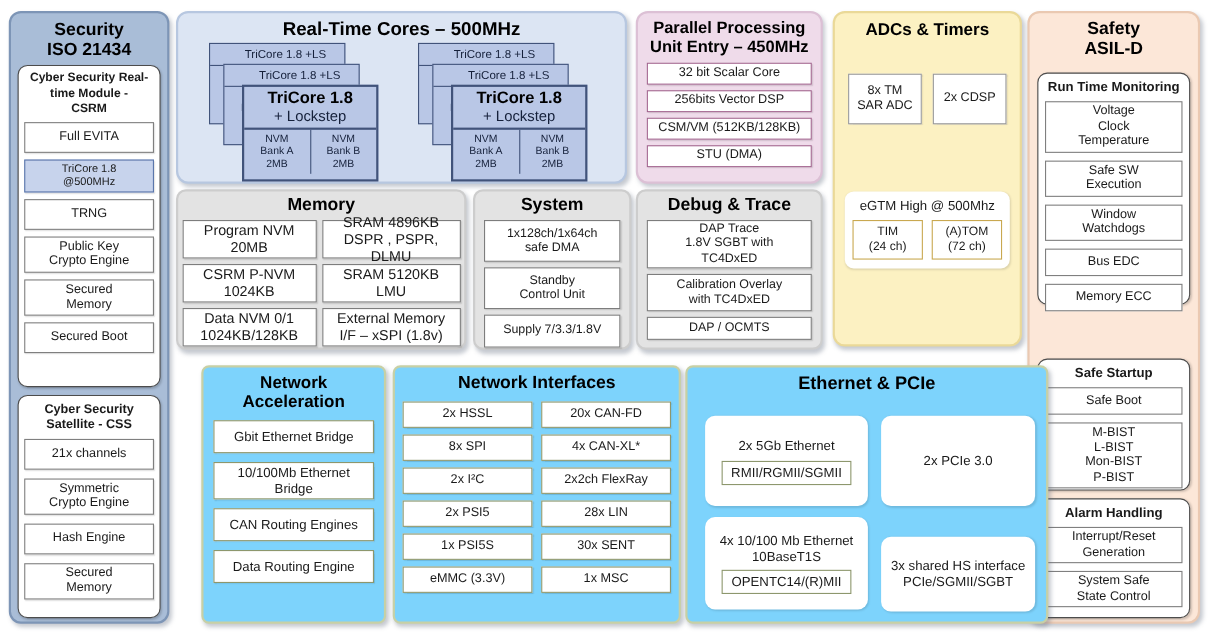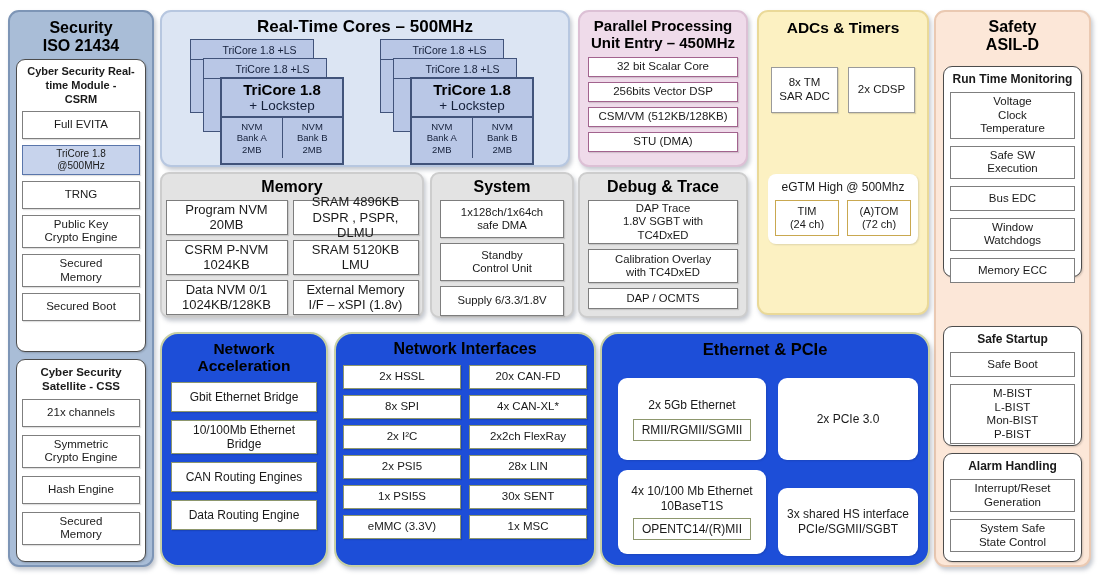--- a/index.html
+++ b/index.html
@@ -61,21 +61,21 @@
   .gray{background:#e3e3e3;border:2px solid #cdcdcd;border-radius:9px;}
   .gray .btitle{font-size:16px;padding-top:4px;}
   .mem{left:160px;top:172px;width:264px;height:146px;}
   .mem-grid{display:grid;grid-template-columns:122px 126px;gap:5px;justify-content:center;margin-top:4px;}
   .mem-grid .wbox{font-size:13px;height:35px;border:1.2px solid #7d7d7d;}
   .sys{left:430px;top:172px;width:144px;height:146px;}
   .sys-items,.dbg-items{display:flex;flex-direction:column;gap:5px;margin:4px 8px 0 8px;}
   .sys-items .wbox,.dbg-items .wbox{font-size:11.3px;border:1.2px solid #7d7d7d;padding:2px;}
   .dbg{left:578px;top:172px;width:170px;height:146px;}
   
-  .green{background:#1d4ed8;border:2px solid #c7d0a5;border-radius:18px;}
+  .green{background:#7dd3fc;border:2px solid #c7d0a5;border-radius:7px;margin-left:23px;}
   .green .wbox{border:1.2px solid #8d976d;}
   .nacc{left:160px;top:332px;width:168px;height:235px;}
   .nacc .btitle{font-size:15.5px;padding-top:6px;}
   .nacc-items{display:flex;flex-direction:column;gap:8px;margin:7px 9px 0 9px;}
   .nacc-items .wbox{font-size:12px;min-height:30px;padding:2px;}
   .nif{left:334px;top:332px;width:262px;height:235px;}
   .nif .btitle{font-size:16px;padding-top:6px;}
   .nif-grid{display:grid;grid-template-columns:118px 118px;gap:6px 8px;justify-content:center;margin-top:7px;}
   .nif-grid .wbox{font-size:11.5px;height:24px;}
   .eth{left:600px;top:332px;width:330px;height:235px;}
@@ -241,23 +241,23 @@
     <div class="btitle"><span>Safety</span><br><span>ASIL-D</span></div>
 
     <div class="panel saf-panel" style="top:54px;height:211px;">
       <div class="ptitle">Run Time Monitoring</div>
       <div class="saf-items">
         <div class="wbox">Voltage
 Clock
 Temperature</div>
         <div class="wbox">Safe SW
 Execution</div>
-        <div class="wbox">Bus EDC</div>
         <div class="wbox">Window
 Watchdogs</div>
+        <div class="wbox">Bus EDC</div>
         <div class="wbox">Memory ECC</div>
       </div>
     </div>
 
     <div class="panel saf-panel" style="top:314px;height:120px;">
       <div class="ptitle">Safe Startup</div>
       <div class="saf-items">
         <div class="wbox">Safe Boot</div>
         <div class="wbox">M-BIST
 L-BIST
@@ -295,21 +295,21 @@
     </div>
   </div>
 
   <div class="block gray sys">
     <div class="btitle">System</div>
     <div class="sys-items">
       <div class="wbox" style="height:38px;">1x128ch/1x64ch
 safe DMA</div>
       <div class="wbox" style="height:38px;">Standby
 Control Unit</div>
-      <div class="wbox" style="height:30px;">Supply 6/3.3/1.8V</div>
+      <div class="wbox" style="height:30px;">Supply 7/3.3/1.8V</div>
     </div>
   </div>
 
   <div class="block gray dbg">
     <div class="btitle">Debug &amp; Trace</div>
     <div class="dbg-items">
       <div class="wbox" style="height:44px;">DAP Trace
 1.8V SGBT with
 TC4DxED</div>
       <div class="wbox" style="height:34px;">Calibration Overlay

